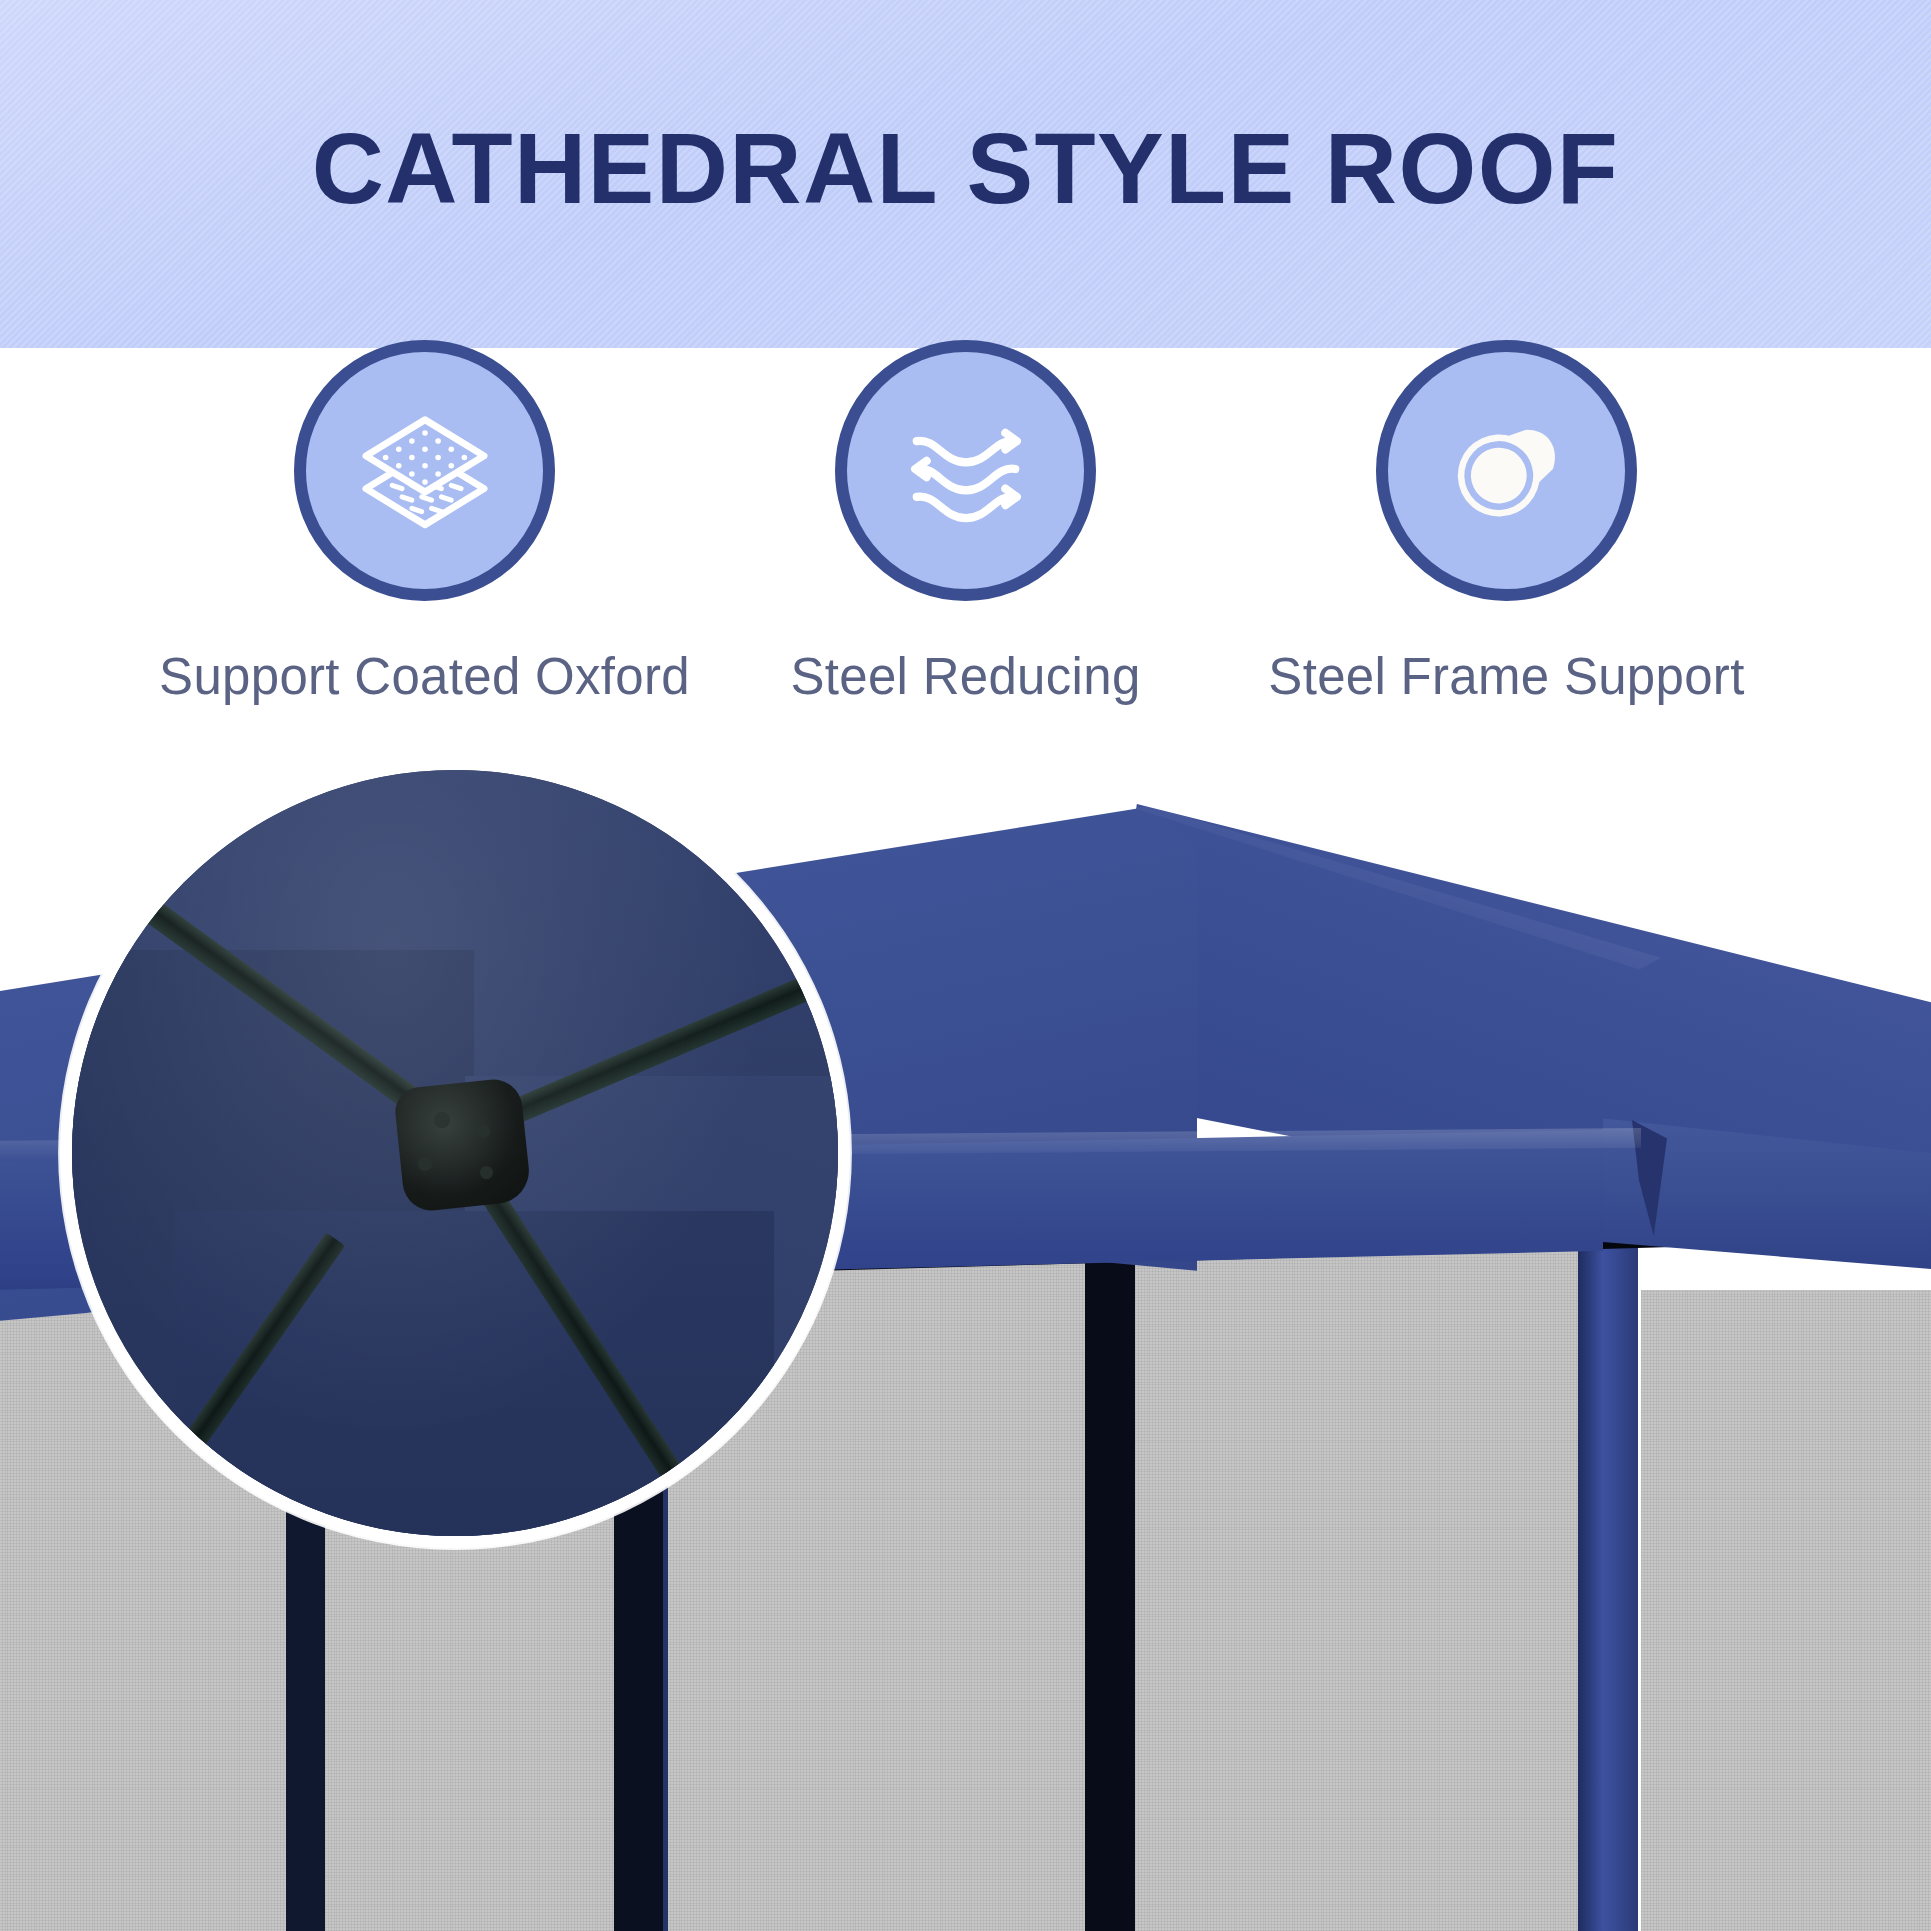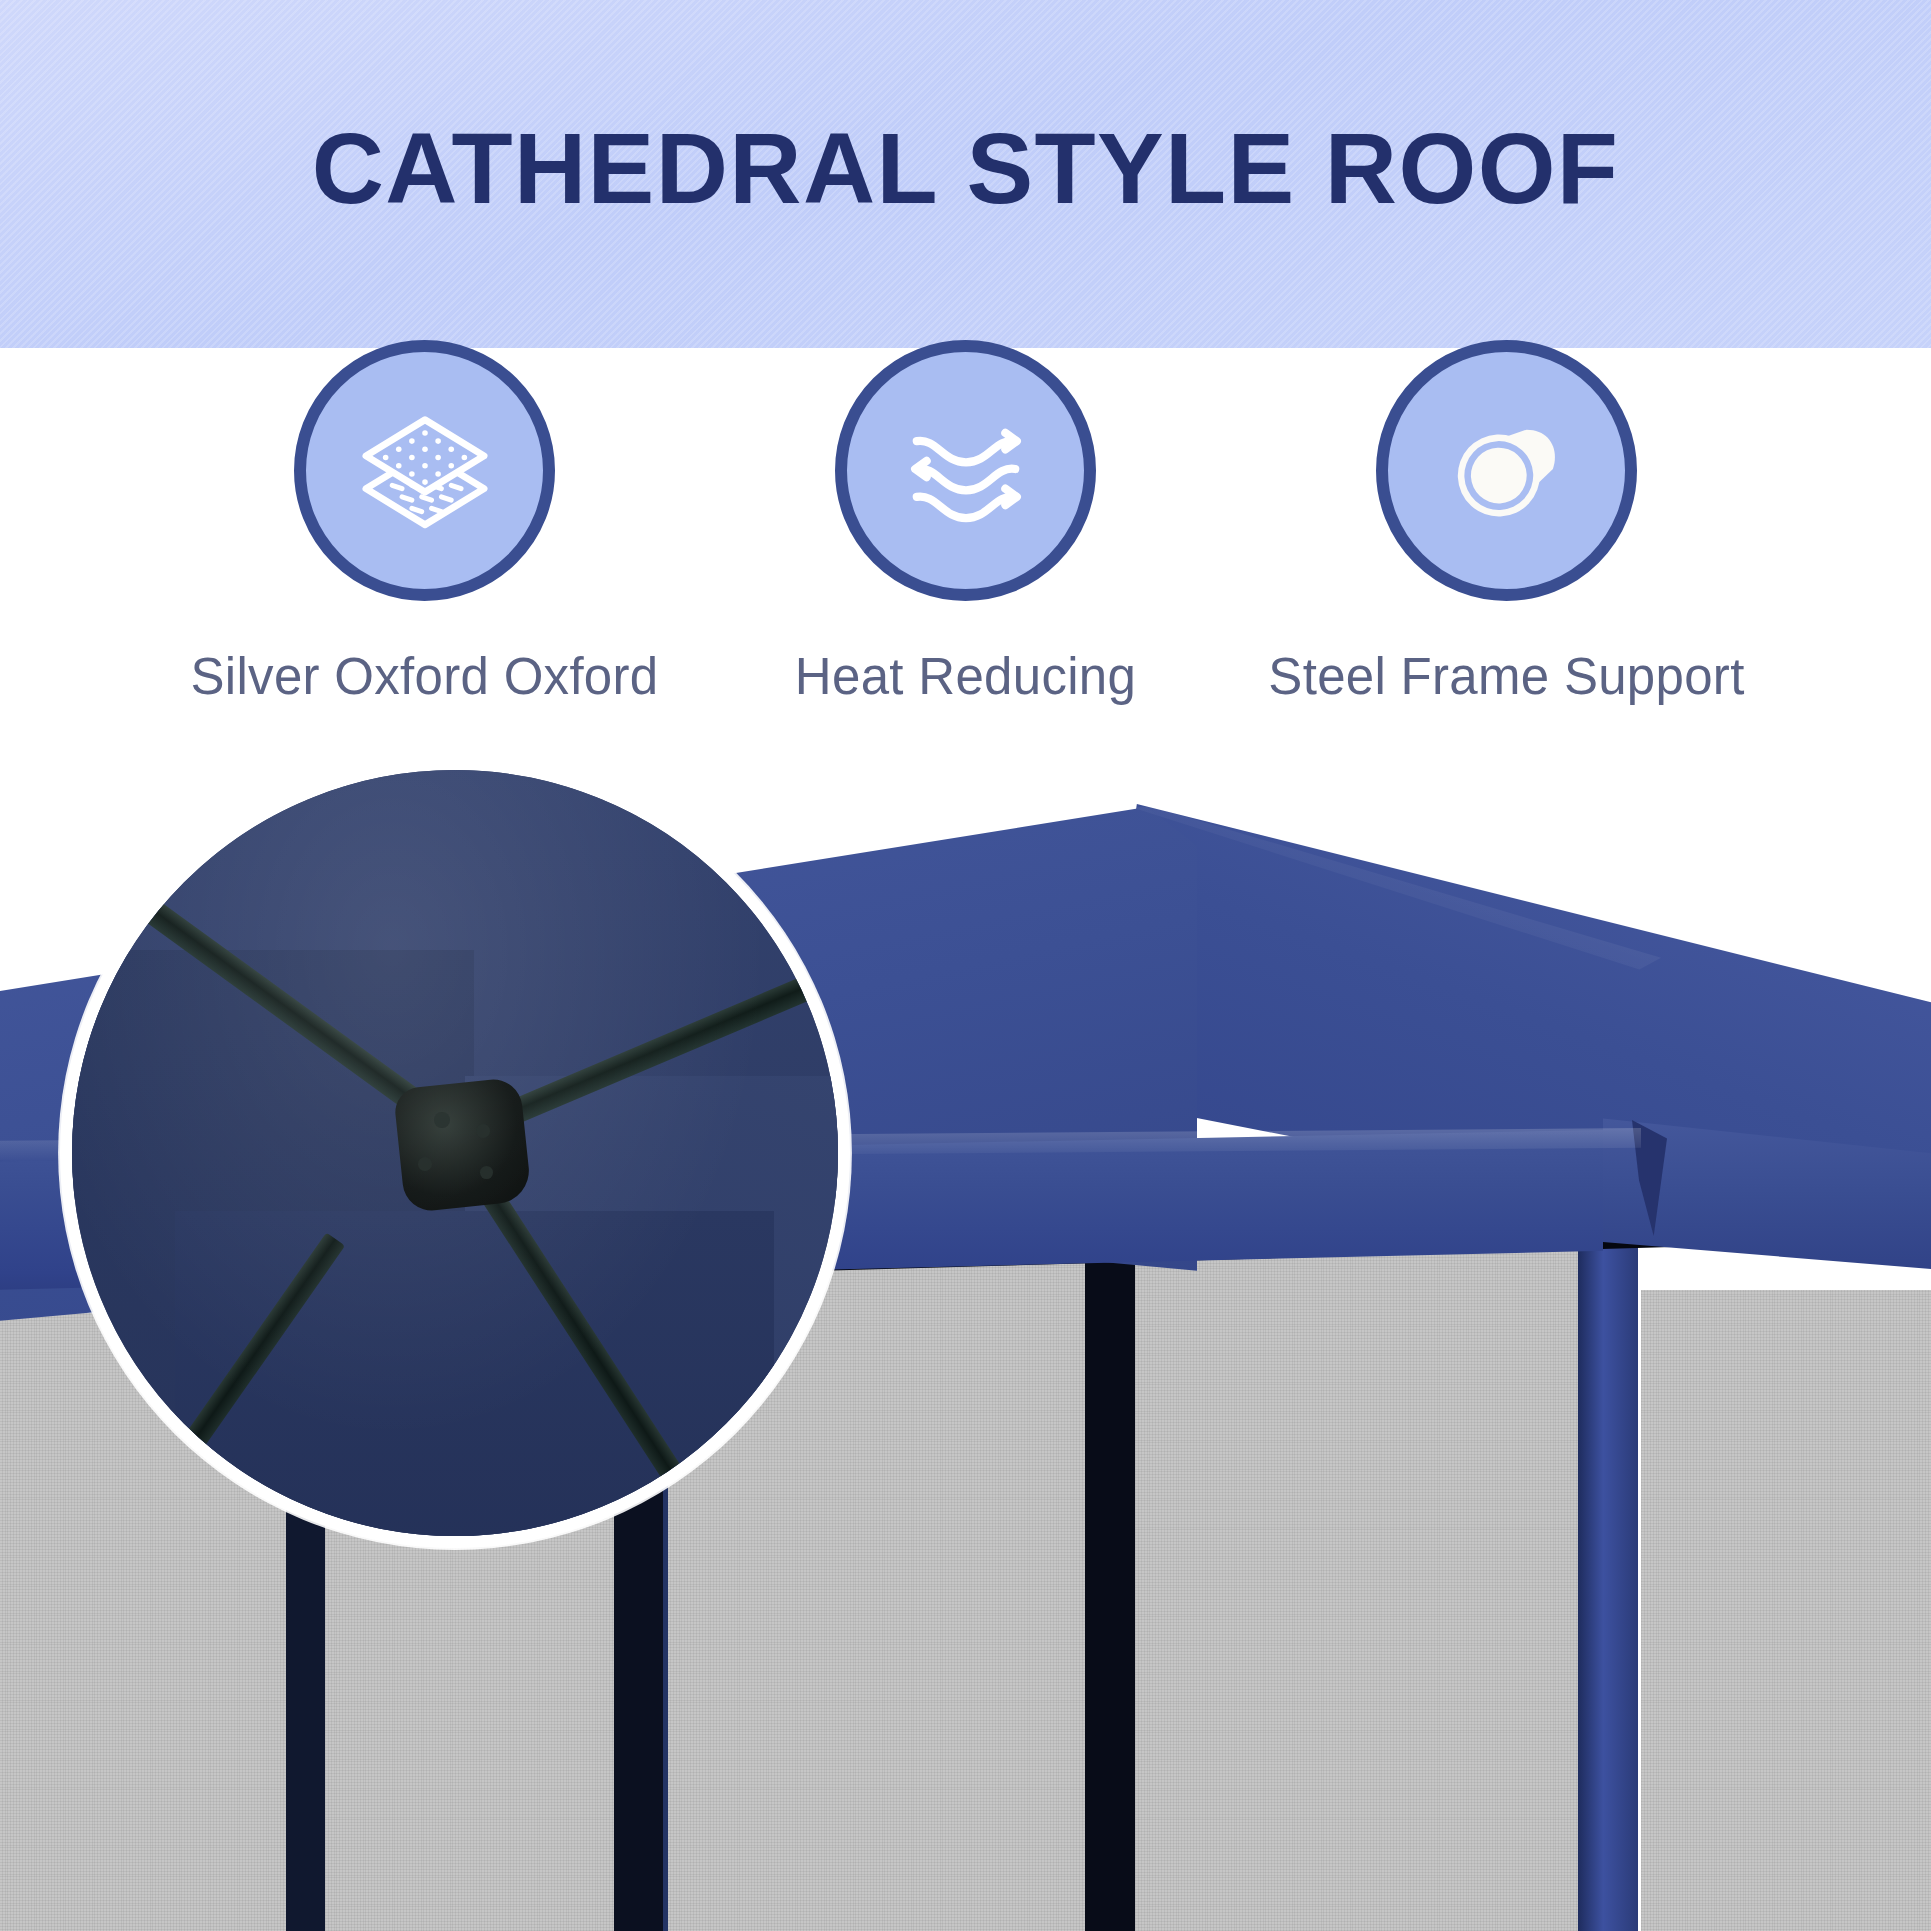--- a/index.html
+++ b/index.html
@@ -131,39 +131,39 @@
             <circle cx="34" cy="48" r="1.7"></circle>
               <circle cx="50" cy="48" r="1.7"></circle>
               <circle cx="66" cy="48" r="1.7"></circle>
             <circle cx="42" cy="53" r="1.7"></circle>
               <circle cx="58" cy="53" r="1.7"></circle>
             <circle cx="50" cy="58" r="1.7"></circle>
           </g>
         </svg>
       </span>
     </div>
-    <div class="feature-label">Silver Oxford Oxford</div>
+    <div class="feature-label">Support Coated Oxford</div>
   </div>
 
   <div class="feature-item">
     <div class="feature-circle">
       <span>
         <svg width="164" height="164" viewBox="0 0 100 100">
           <g fill="none" stroke="#ffffff" stroke-width="5" stroke-linecap="round" stroke-linejoin="round">
             <path d="M20,33 C32,31 36,46 50,46 C64,46 68,31 80,33"></path>
             <path d="M20,50 C32,48 36,63 50,63 C64,63 68,48 80,50"></path>
             <path d="M20,67 C32,65 36,80 50,80 C64,80 68,65 80,67"></path>
             <polyline points="74,28 81,33 74,38"></polyline>
             <polyline points="26,45 19,50 26,55"></polyline>
             <polyline points="74,62 81,67 74,72"></polyline>
           </g>
         </svg>
       </span>
     </div>
-    <div class="feature-label">Heat Reducing</div>
+    <div class="feature-label">Steel Reducing</div>
   </div>
 
   <div class="feature-item">
     <div class="feature-circle">
       <span>
         <svg width="164" height="164" viewBox="0 0 100 100">
 
           <path d="M33,36 L62,26 C76,26 82,38 78,50 L55,72 Z" fill="#fbfaf6"></path>
 
           <ellipse cx="45" cy="54" rx="25" ry="25" fill="#fbfaf6" transform="rotate(-25 45 54)"></ellipse>

